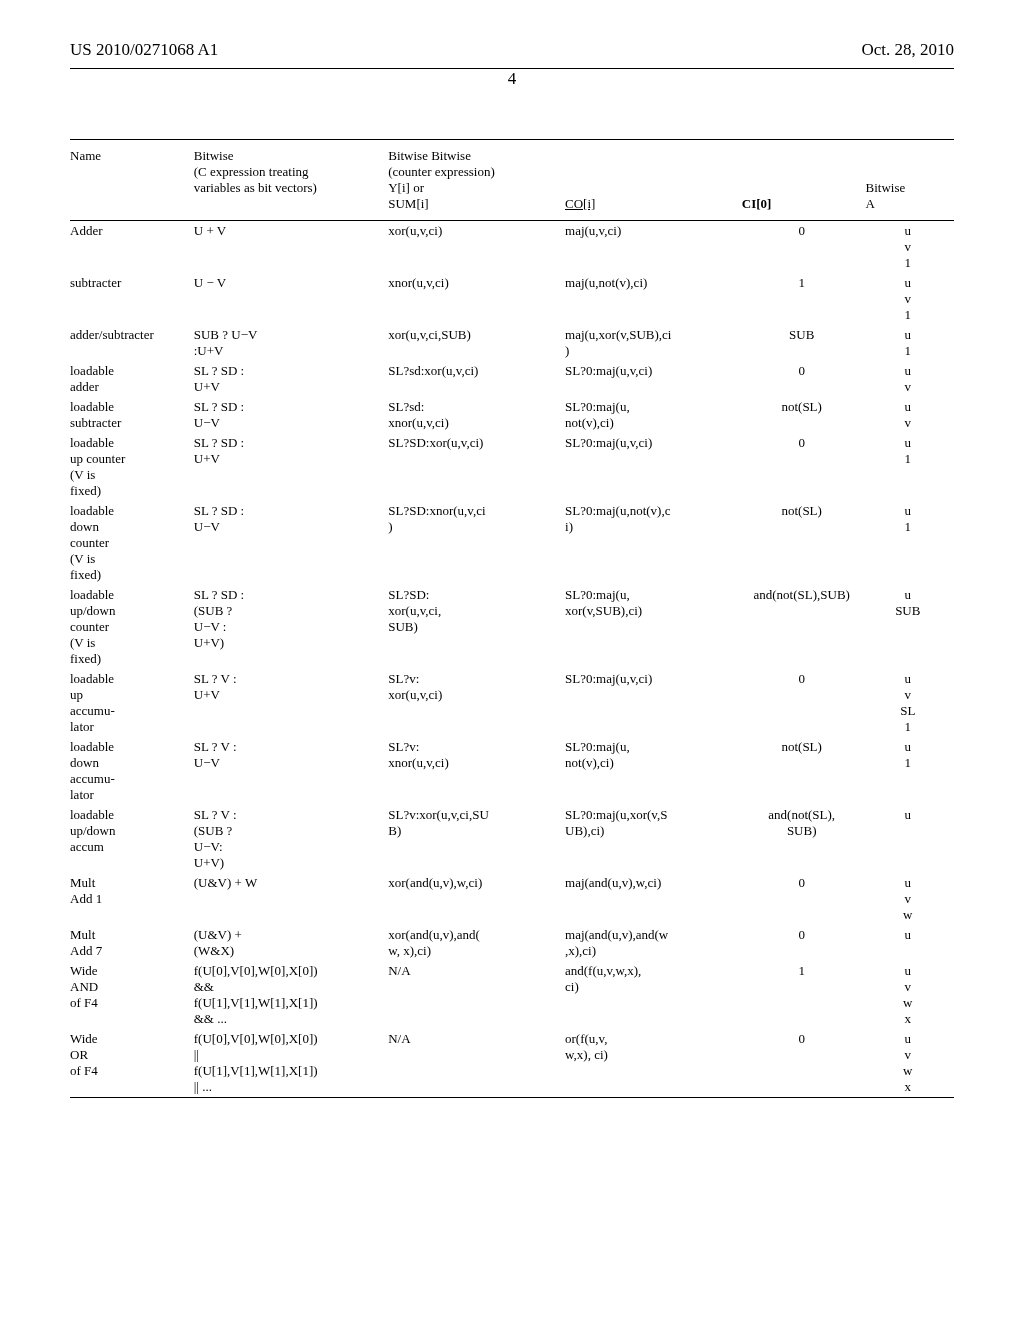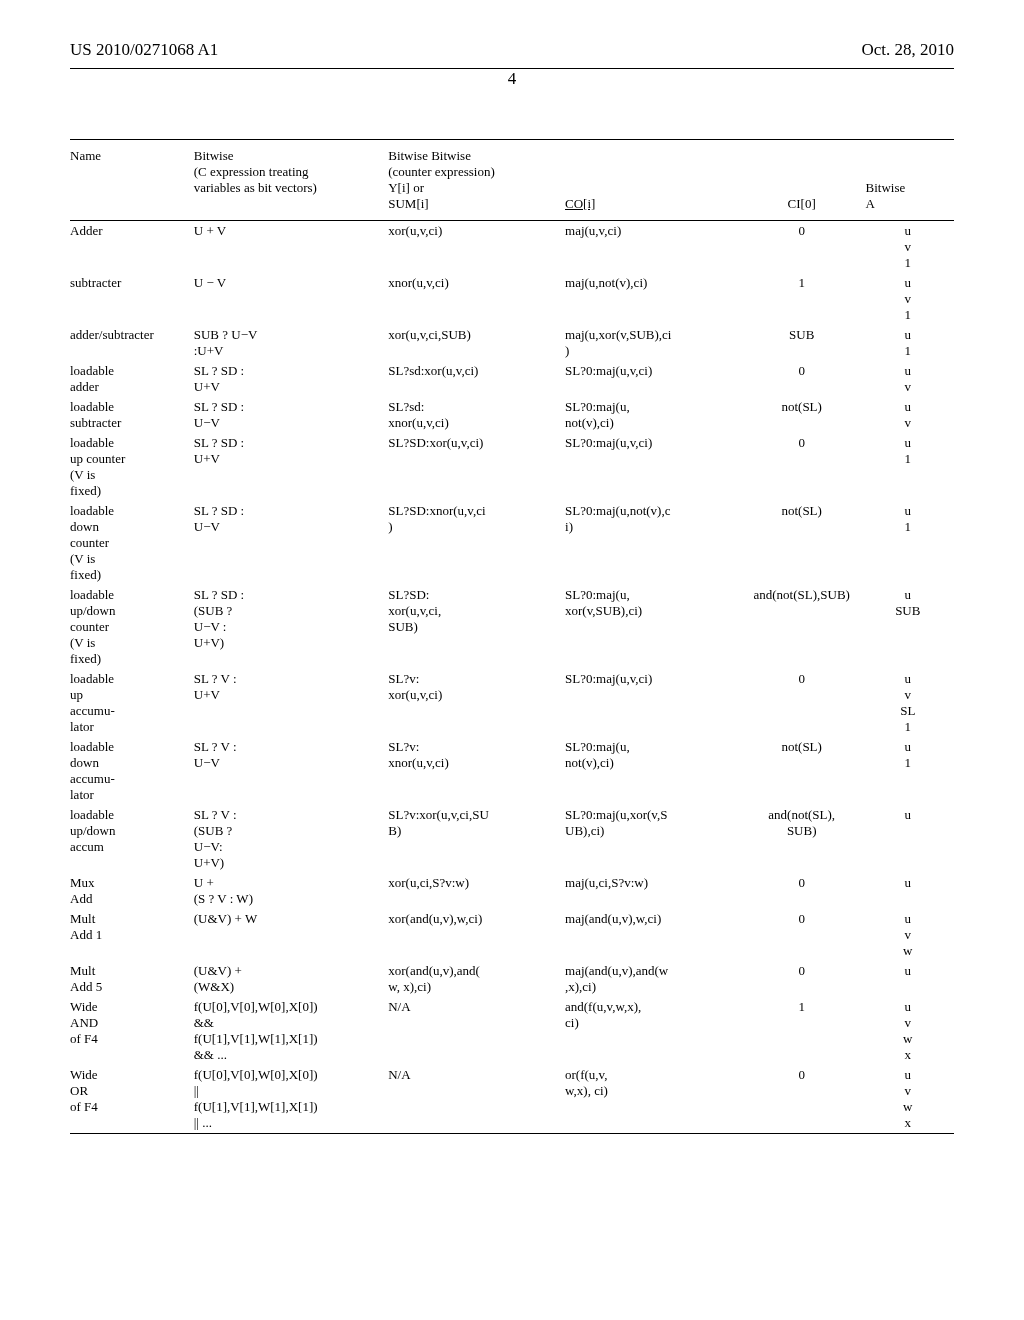--- a/index.html
+++ b/index.html
@@ -93,21 +93,21 @@
             <span>(C expression treating</span><br>
             <span>variables as bit vectors)</span>
           </th>
           <th>
             <span>Bitwise Bitwise</span><br>
             <span>(counter expression)</span><br>
             <span>Y[i] or</span><br>
             <span>SUM[i]</span>
           </th>
           <th style="vertical-align:bottom;text-decoration:underline;">CO[i]</th>
-          <th style="vertical-align:bottom;text-align:center;">CI[0]</th>
+          <th style="vertical-align:bottom;font-weight:bold;">CI[0]</th>
           <th style="vertical-align:bottom;">
             <span>Bitwise</span><br>
             <span>A</span>
           </th>
         </tr>
       </thead>
       <tbody id="tbody">
           <tr>
             <td colspan="6" style="padding: 0px;">
               <div class="rule-thin"></div>
@@ -195,37 +195,29 @@
           </tr>
           <tr>
             <td class="col-name"><span>loadable</span><br><span>up/down</span><br><span>accum</span></td>
             <td class="col-func"><span>SL ? V :</span><br><span>(SUB ?</span><br><span>U−V:</span><br><span>U+V)</span></td>
             <td class="col-sum"><span>SL?v:xor(u,v,ci,SU</span><br><span>B)</span></td>
             <td class="col-co"><span>SL?0:maj(u,xor(v,S</span><br><span>UB),ci)</span></td>
             <td class="col-ci"><span>and(not(SL),</span><br><span>SUB)</span></td>
             <td class="col-map"><span>u</span></td>
           </tr>
           <tr>
-            <td class="col-name"><span>Mux</span><br><span>Add</span></td>
-            <td class="col-func"><span>U +</span><br><span>(S ? V : W)</span></td>
-            <td class="col-sum"><span>xor(u,ci,S?v:w)</span></td>
-            <td class="col-co"><span>maj(u,ci,S?v:w)</span></td>
-            <td class="col-ci"><span>0</span></td>
-            <td class="col-map"><span>u</span></td>
-          </tr>
-          <tr>
             <td class="col-name"><span>Mult</span><br><span>Add 1</span></td>
             <td class="col-func"><span>(U&amp;V) + W</span></td>
             <td class="col-sum"><span>xor(and(u,v),w,ci)</span></td>
             <td class="col-co"><span>maj(and(u,v),w,ci)</span></td>
             <td class="col-ci"><span>0</span></td>
             <td class="col-map"><span>u</span><br><span>v</span><br><span>w</span></td>
           </tr>
           <tr>
-            <td class="col-name"><span>Mult</span><br><span>Add 5</span></td>
+            <td class="col-name"><span>Mult</span><br><span>Add 7</span></td>
             <td class="col-func"><span>(U&amp;V) +</span><br><span>(W&amp;X)</span></td>
             <td class="col-sum"><span>xor(and(u,v),and(</span><br><span>w, x),ci)</span></td>
             <td class="col-co"><span>maj(and(u,v),and(w</span><br><span>,x),ci)</span></td>
             <td class="col-ci"><span>0</span></td>
             <td class="col-map"><span>u</span></td>
           </tr>
           <tr>
             <td class="col-name"><span>Wide</span><br><span>AND</span><br><span>of F4</span></td>
             <td class="col-func"><span>f(U[0],V[0],W[0],X[0])</span><br><span>&amp;&amp;</span><br><span>f(U[1],V[1],W[1],X[1])</span><br><span>&amp;&amp; ...</span></td>
             <td class="col-sum"><span>N/A</span></td>

